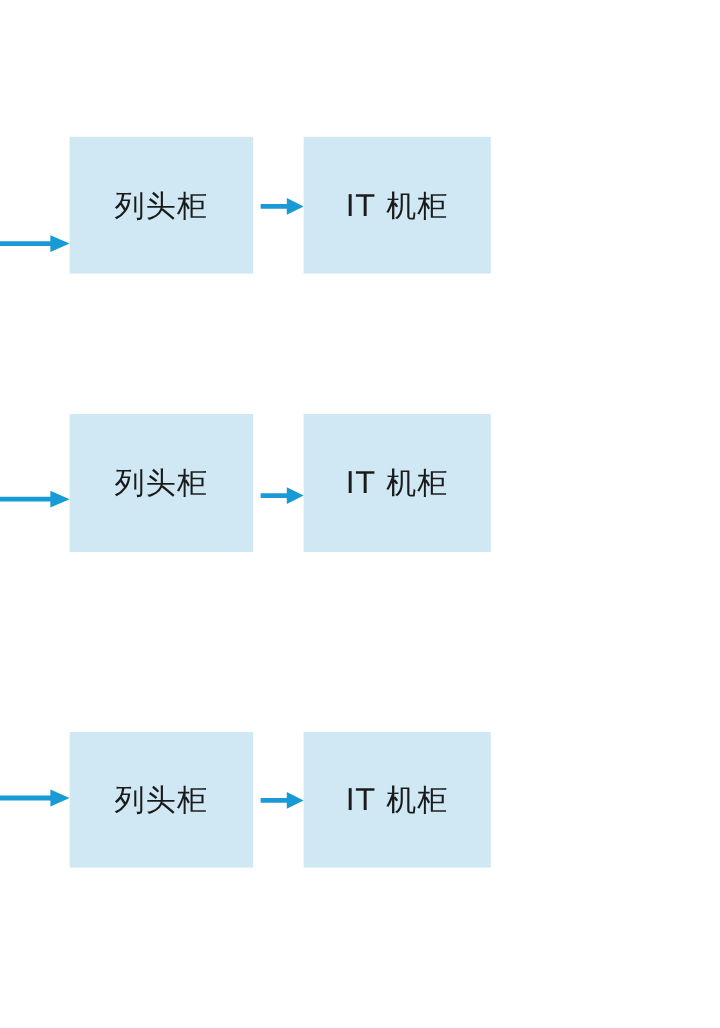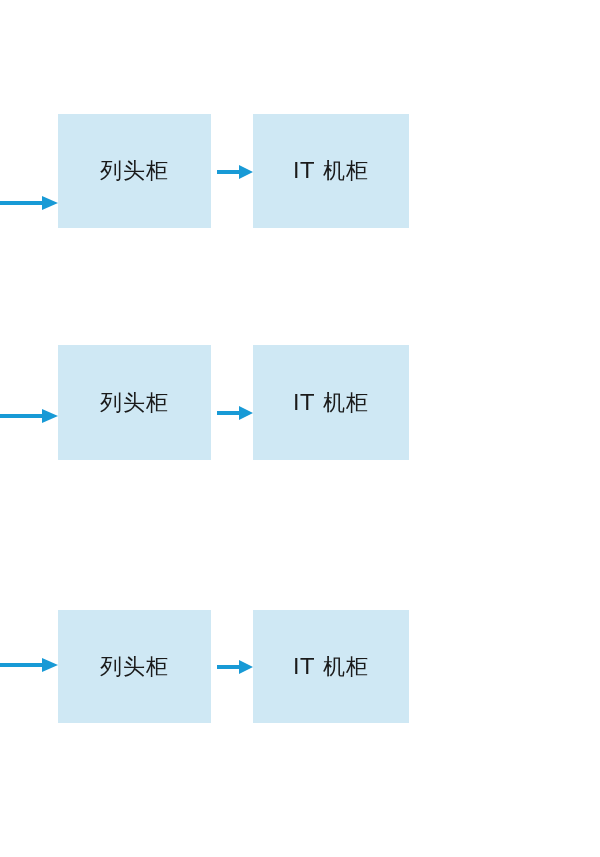--- a/index.html
+++ b/index.html
@@ -17,21 +17,21 @@
     font-family:"DejaVu Sans","Liberation Sans",sans-serif;
   }
   .node{
     position:absolute;
     background:var(--box-fill);
     display:flex;
     align-items:center;
     justify-content:center;
   }
   .node span{
-    font-size:22px;
+    font-size:25px;
     letter-spacing:1px;
     color:var(--text);
     white-space:nowrap;
   }
   .arrow{
     position:absolute;
     color:var(--arrow);
     display:block;
   }
 </style>

